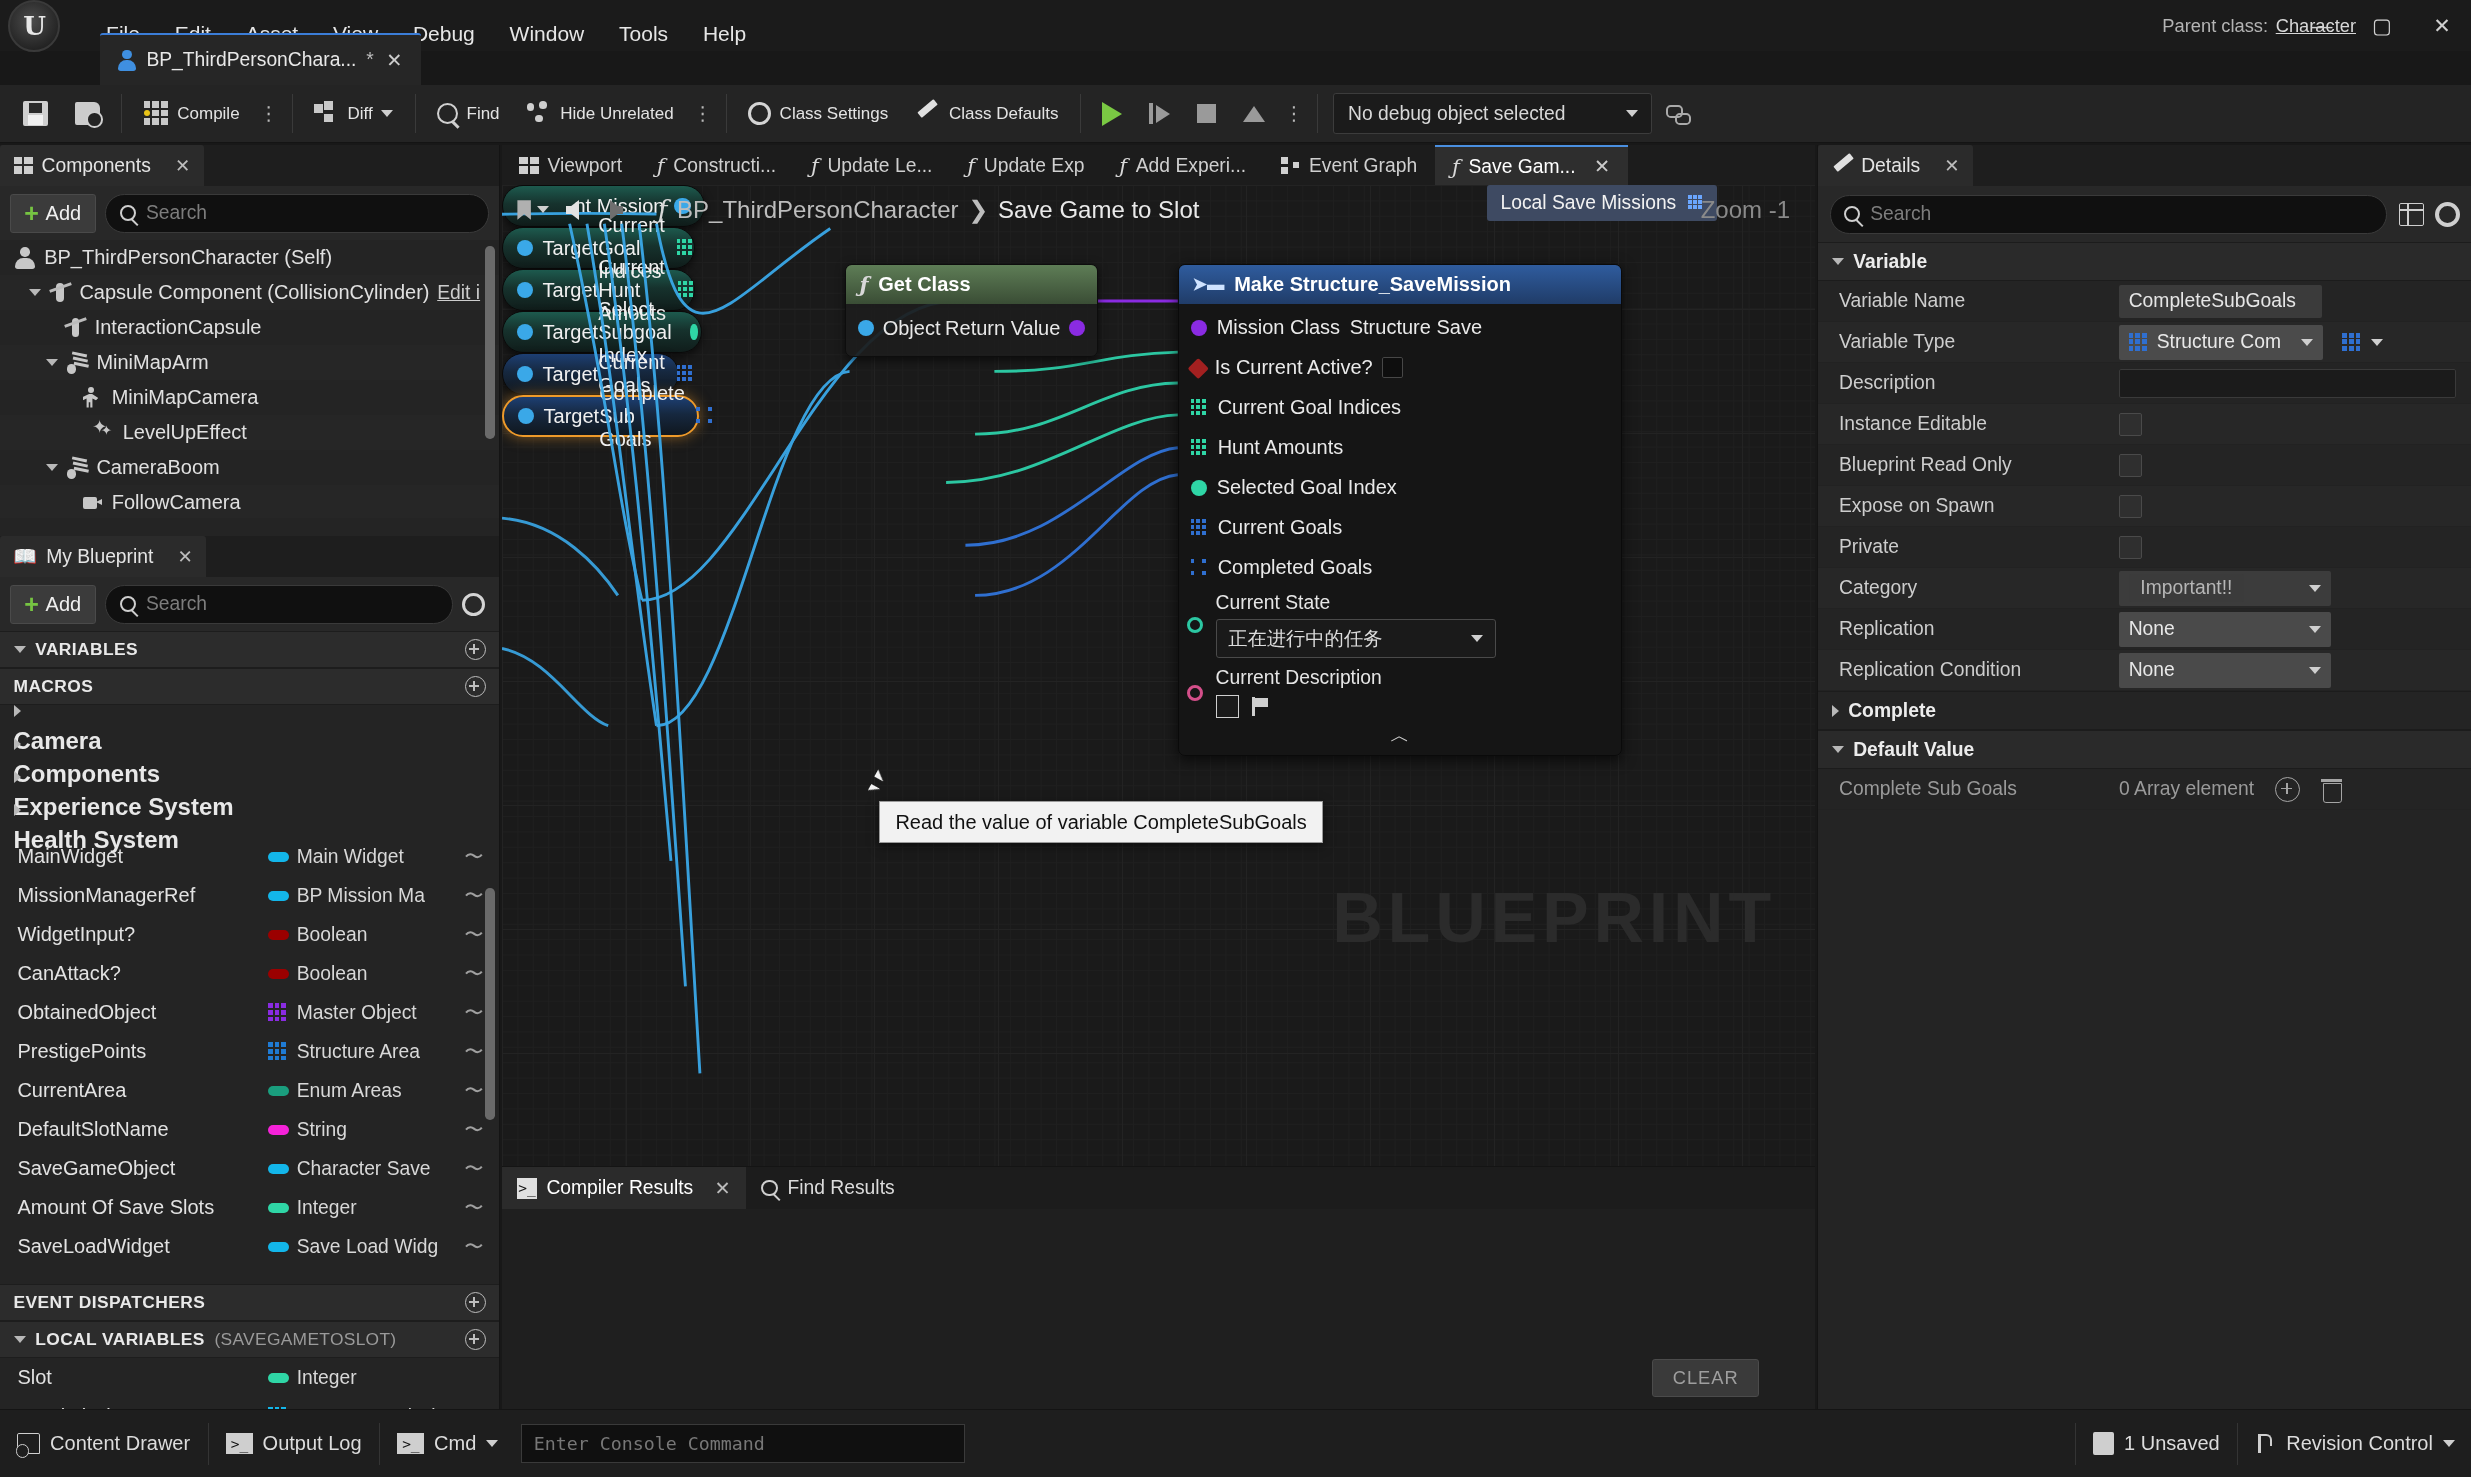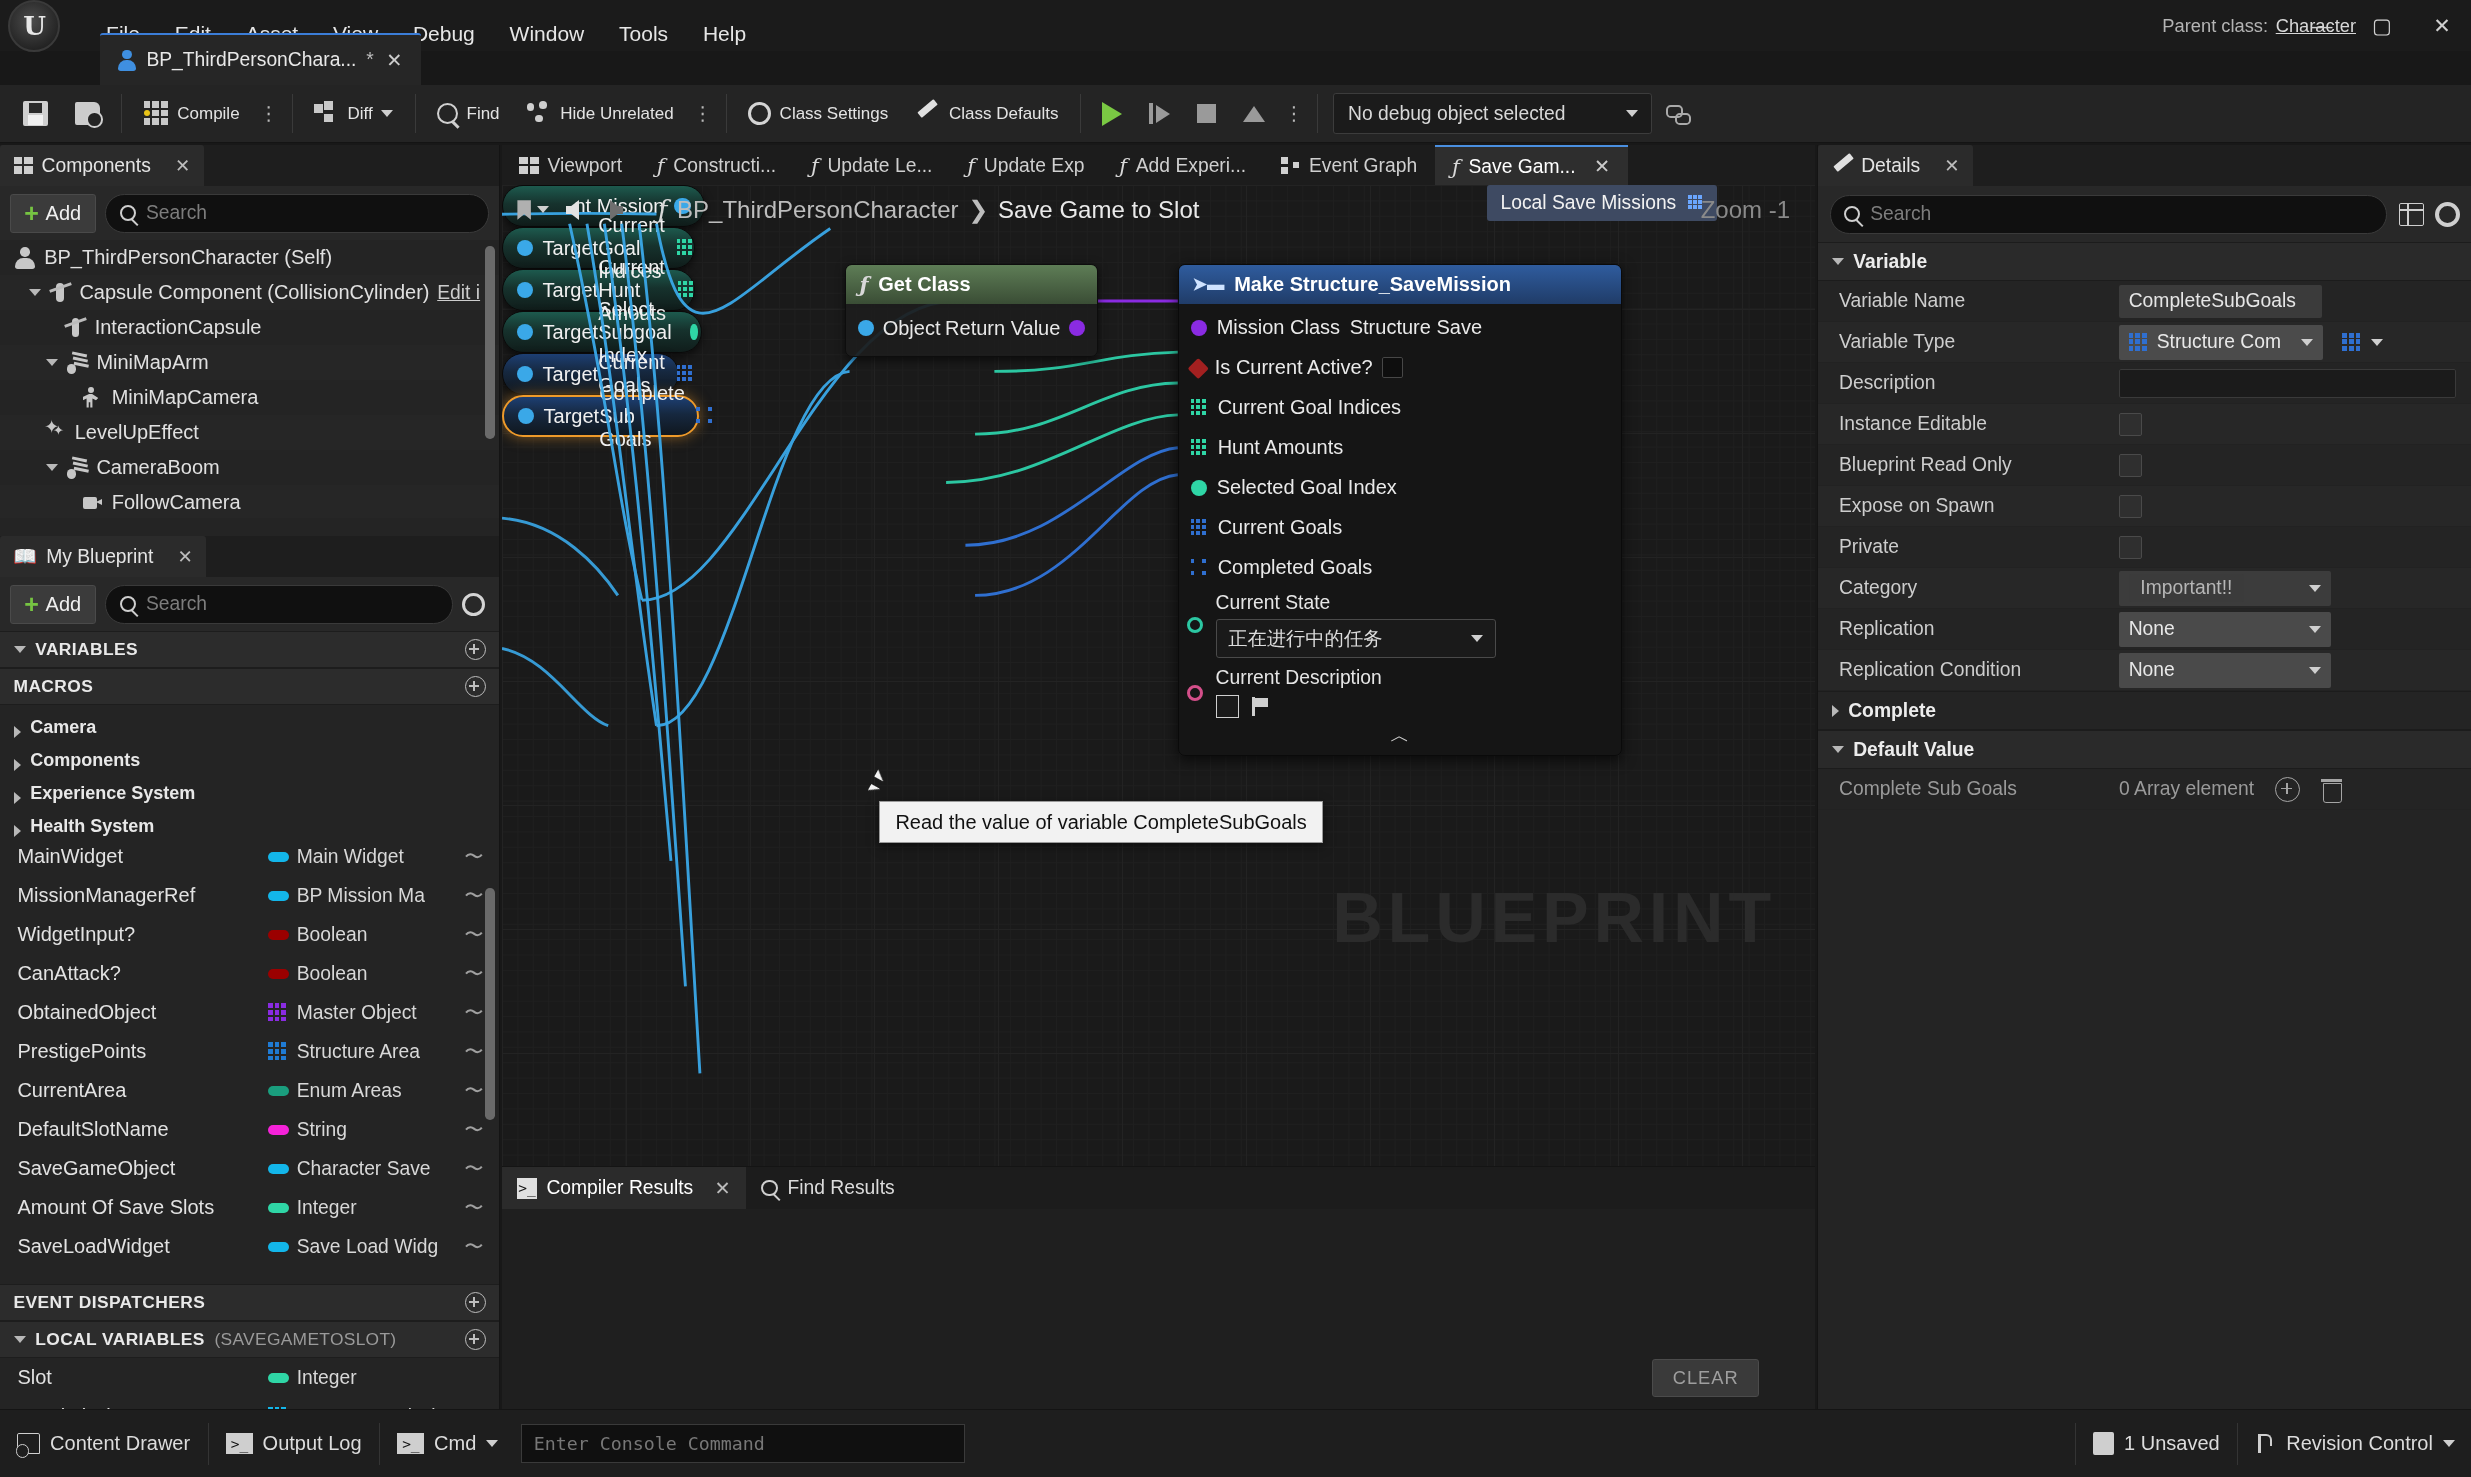--- a/index.html
+++ b/index.html
@@ -208,21 +208,21 @@
     display: grid; grid-template-columns: 1fr 21px 154px 31px;
     align-items: center; height: 39px; padding: 0 9.7px 0 17.4px; gap: 7.7px;
     font-size: 20px; color: #e2e2e2; cursor: pointer;
   }
   .var-name { overflow: hidden; white-space: nowrap; }
   .var-type { font-size: 19.3px; color: #d8d8d8; overflow: hidden; white-space: nowrap; }
   .pin-pill { width: 21px; height: 10.6px; border-radius: 5.8px; }
   .pin-grid { width: 19.3px; height: 19.3px; display: grid; grid-template-columns: repeat(3,4.8px); grid-template-rows: repeat(3,4.8px); gap: 1.9px; }
   .pin-grid i { display: block; }
   .sq-wave { color: #a0a0a0; font-size: 19.3px; text-align: center; }
-  .cat-row { display:flex; align-items:flex-end; gap:9.7px; height:33px; padding-left:13.5px; font-size:18px; font-weight:bold; color:#e8e8e8; cursor:pointer;}
+  .cat-row { display:flex; align-items:flex-start; gap:9.7px; height:33px; padding-left:13.5px; font-size:24px; font-weight:bold; color:#e8e8e8; cursor:pointer;flex-direction:column;}
 
   .scroll-v {
     position: absolute; right: 3.9px; width: 9.7px; background: #6a6a6a; border-radius: 4.8px;
   }
 
   
   .graph-tabbar {
     position: absolute; left: 502px; top: 145px; width: 1313px; height: 41px;
     background: #1c1c1c; display: flex; align-items: stretch;
   }
@@ -593,21 +593,21 @@
       </div>
       <div class="tree-row alt" style="padding-left:46px">
         <span class="arrow-d"></span>
         <span class="ci ci-arm"></span>
         <span>MiniMapArm</span>
       </div>
       <div class="tree-row" style="padding-left:81px">
         <span class="ci ci-minimapcam"></span>
         <span>MiniMapCamera</span>
       </div>
-      <div class="tree-row alt" style="padding-left:44px">
+      <div class="tree-row alt" style="padding-left:92px">
         <span class="ci ci-fx"></span>
         <span>LevelUpEffect</span>
       </div>
       <div class="tree-row" style="padding-left:46px">
         <span class="arrow-d"></span>
         <span class="ci ci-arm"></span>
         <span>CameraBoom</span>
       </div>
       <div class="tree-row alt" style="padding-left:81px">
         <span class="ci ci-cam"></span>

